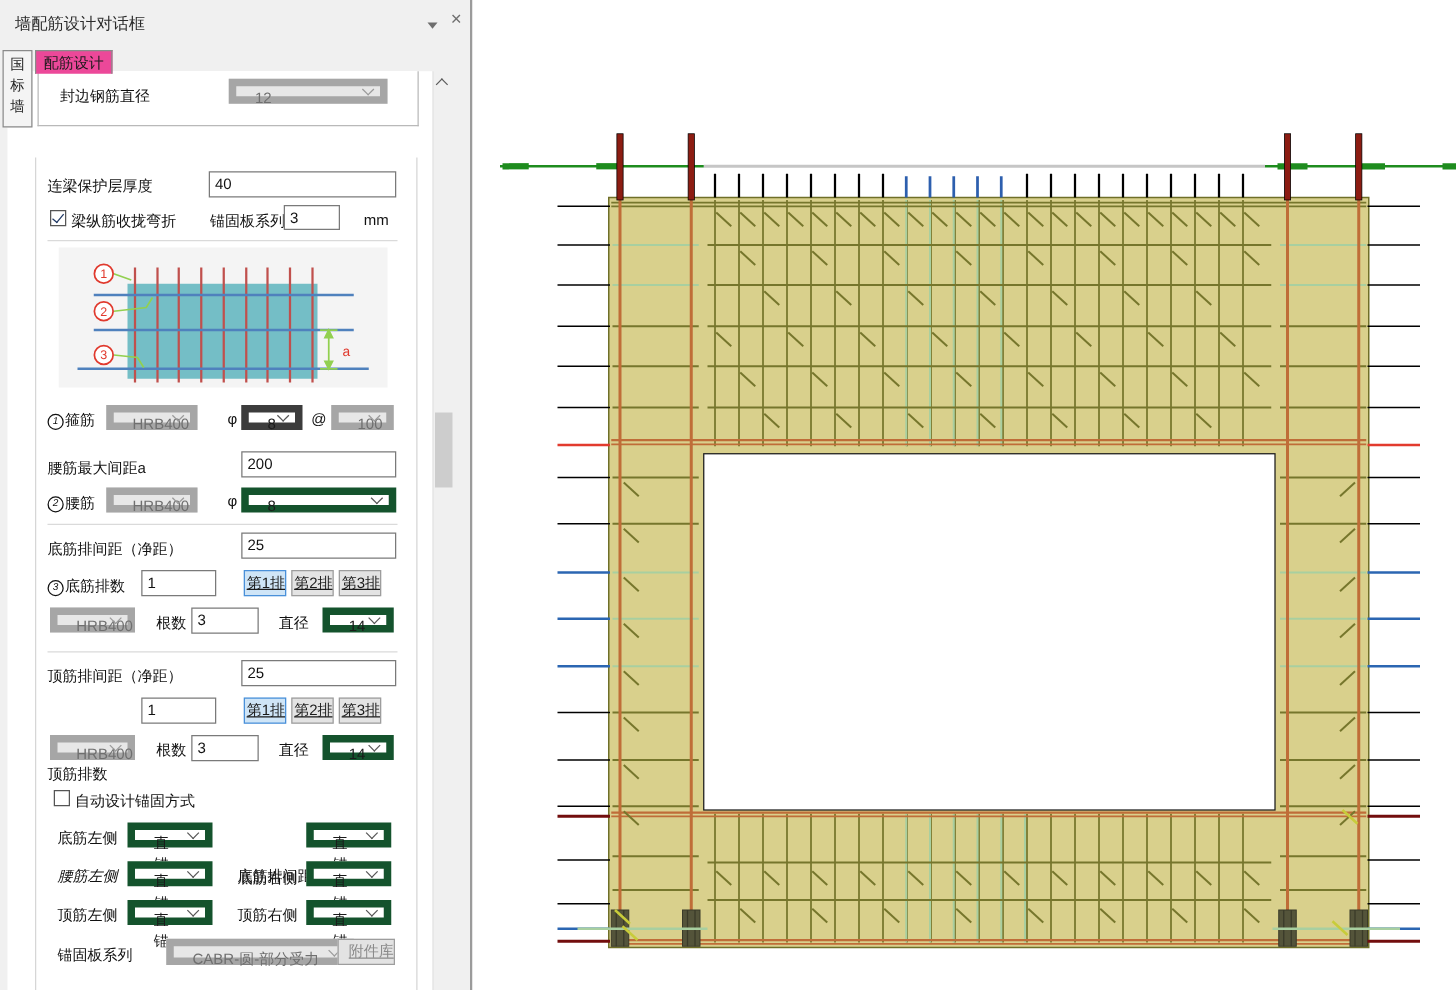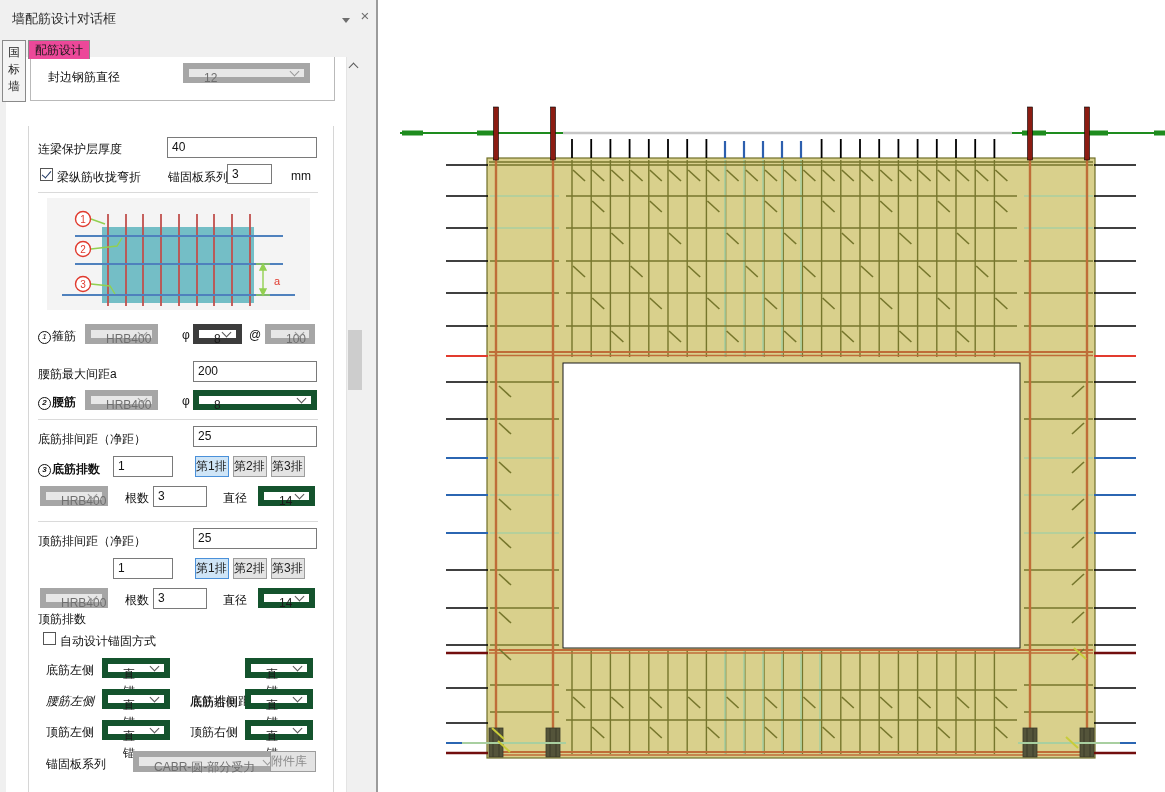--- a/index.html
+++ b/index.html
@@ -39,21 +39,21 @@
   .combo.focus{border-color:#3c3c3c;}
   .chev{position:absolute;right:6px;top:50%;width:6px;height:6px;margin-top:-5px;
         border-right:1.5px solid #555;border-bottom:1.5px solid #555;transform:rotate(45deg);}
   .combo.dis .chev{border-color:#9a9a9a;}
   .chk{position:absolute;width:13px;height:13px;background:#fff;border:1px solid #555;
        box-sizing:border-box;cursor:pointer;}
   .chk.on::after{content:"";position:absolute;left:2.5px;top:-0.5px;width:4px;height:8px;
        border-right:1.8px solid #1f3864;border-bottom:1.8px solid #1f3864;transform:rotate(40deg);}
   .hr{position:absolute;height:1px;background:#dadada;}
   .rowbtn{position:absolute;width:34px;height:21px;background:#e3e3e3;border:1px solid #9d9d9d;
-          text-align:left;line-height:19px;cursor:pointer;box-sizing:border-box;}
+          text-align:right;line-height:19px;cursor:pointer;box-sizing:border-box;text-decoration:underline;}
   .rowbtn.sel{background:#cfe5f7;border:1px solid #4a90d9;}
   .circ{display:inline-block;width:11px;height:11px;border:1px solid #111;border-radius:50%;
         font-size:8px;line-height:10px;text-align:center;vertical-align:1px;margin-right:1px;}
   #diagram{position:absolute;left:47px;top:198px;width:263px;height:112px;background:#f4f4f4;}
   
   #sb-track{position:absolute;left:346px;top:57px;width:17px;height:735px;background:#f0f0f0;border-left:1px solid #e4e4e4;}
   #sb-up{position:absolute;left:350px;top:62px;width:8px;height:8px;cursor:pointer;}
   #sb-up i{position:absolute;width:6px;height:6px;border-left:1.6px solid #5a5a5a;border-top:1.6px solid #5a5a5a;transform:rotate(45deg);top:2px;}
   #sb-thumb{position:absolute;left:348px;top:330px;width:14px;height:60px;background:#cdcdcd;cursor:pointer;}
   #separator{position:absolute;left:376px;top:0;width:2px;height:792px;background:#9b9b9b;border-right:1px solid #ffffff;}
@@ -139,29 +139,29 @@
   <span class="lbl" style="left:38px;top:328px;"><i class="circ">1</i><span>箍筋</span></span>
   <div class="combo dis" style="left:85px;top:324px;width:73px;height:20px;"><span>HRB400</span><i class="chev"></i></div>
   <span class="lbl" style="left:182px;top:328px;">φ</span>
   <div class="combo focus" style="left:193px;top:324px;width:49px;height:20px;"><span>8</span><i class="chev"></i></div>
   <span class="lbl" style="left:249px;top:328px;">@</span>
   <div class="combo dis" style="left:265px;top:324px;width:50px;height:20px;"><span>100</span><i class="chev"></i></div>
 
   <span class="lbl" style="left:38px;top:366px;">腰筋最大间距a</span>
   <div class="inp" style="left:193px;top:361px;width:124px;height:21px;">200</div>
 
-  <span class="lbl" style="left:38px;top:394px;font-weight:bold;"><i class="circ">2</i><span>腰筋</span></span>
+  <span class="lbl" style="left:38px;top:394px;"><i class="circ">2</i><span>腰筋</span></span>
   <div class="combo dis" style="left:85px;top:390px;width:73px;height:20px;"><span>HRB400</span><i class="chev"></i></div>
   <span class="lbl" style="left:182px;top:394px;">φ</span>
   <div class="combo" style="left:193px;top:390px;width:124px;height:20px;"><span>8</span><i class="chev"></i></div>
   <div class="hr" style="left:38px;top:419px;width:280px;"></div>
 
   <span class="lbl" style="left:38px;top:431px;font-family:Liberation Serif, serif;">底筋排间距（净距）</span>
   <div class="inp" style="left:193px;top:426px;width:124px;height:21px;">25</div>
-  <span class="lbl" style="left:38px;top:461px;font-weight:bold;"><i class="circ">3</i><span>底筋排数</span></span>
+  <span class="lbl" style="left:38px;top:461px;"><i class="circ">3</i><span>底筋排数</span></span>
   <div class="inp" style="left:113px;top:456px;width:60px;height:21px;">1</div>
   <div class="rowbtn sel" style="left:195px;top:456px;">第1排</div>
   <div class="rowbtn" style="left:233px;top:456px;">第2排</div>
   <div class="rowbtn" style="left:271px;top:456px;">第3排</div>
   <div class="combo dis" style="left:40px;top:486px;width:68px;height:20px;"><span>HRB400</span><i class="chev"></i></div>
   <span class="lbl" style="left:125px;top:490px;">根数</span>
   <div class="inp" style="left:153px;top:486px;width:54px;height:21px;">3</div>
   <span class="lbl" style="left:223px;top:490px;">直径</span>
   <div class="combo" style="left:258px;top:486px;width:57px;height:20px;"><span>14</span><i class="chev"></i></div>
   <div class="hr" style="left:38px;top:521px;width:280px;"></div>

